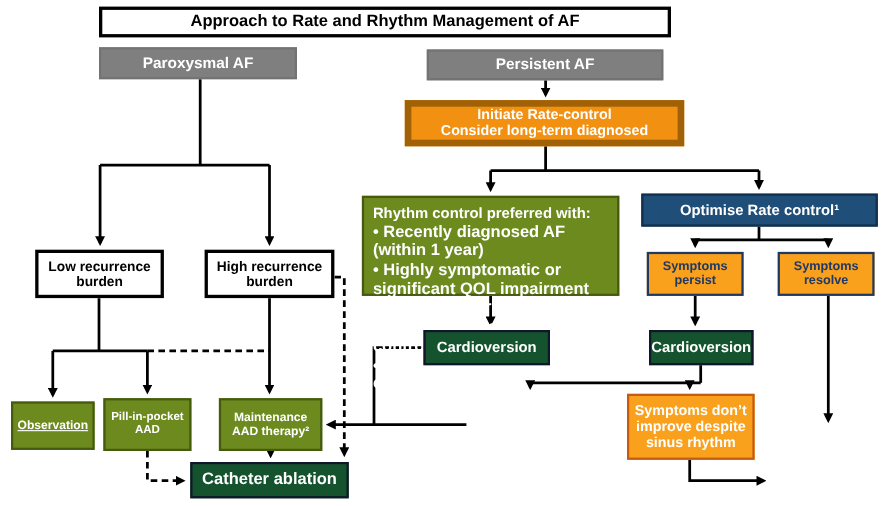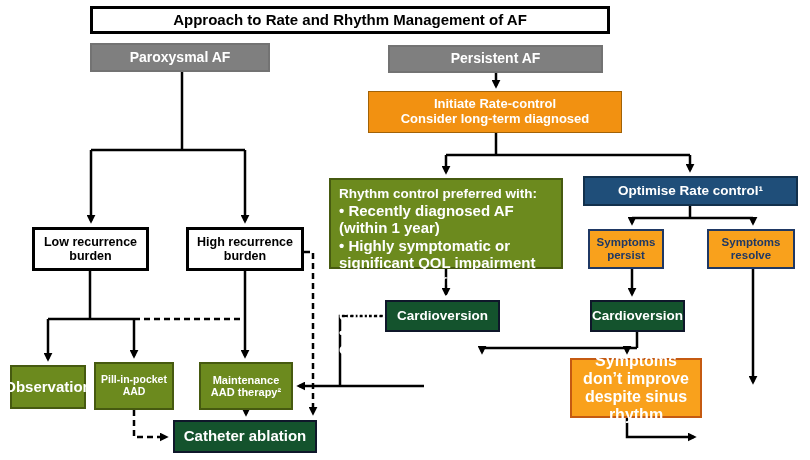--- a/index.html
+++ b/index.html
@@ -4,51 +4,51 @@
 <style>
   html,body{margin:0;padding:0;background:#ffffff;font-family:"Liberation Sans",sans-serif;}
   .canvas{position:relative;width:810px;height:460px;background:#ffffff;overflow:hidden;}
   .node{position:absolute;box-sizing:border-box;display:flex;flex-direction:column;align-items:center;justify-content:center;
         text-align:center;font-weight:bold;color:#ffffff;line-height:1.12;}
   svg.wires{position:absolute;left:0;top:0;width:810px;height:460px;pointer-events:none;}
 
   
   .white-box{background:#ffffff;border:3px solid #000000;color:#000000;}
   .gray-box{background:#7F7F7F;border:2px solid #737373;color:#ffffff;text-align:right;}
-  .orange-box{background:#F29111;border:1px solid #a16207;color:#ffffff;}
+  .orange-box{background:#F29111;border:6px solid #a16207;color:#ffffff;}
   .orange-navy{background:#F9A11C;border:2px solid #1F3864;color:#1F3864;}
   .orange-white{background:#F9A11C;border:2px solid #C55A11;color:#ffffff;}
   .olive-box{background:#6C8A1E;border:2px solid #465A10;color:#ffffff;}
   .red-box{background:#14532d;border:2px solid #0f172a;color:#ffffff;}
   .navy-box{background:#1F4E79;border:2px solid #12304C;color:#ffffff;}
 
   
   #n-title{left:90px;top:6px;width:520px;height:28px;font-size:15px;text-align:center;}
   #n-paroxysmal{left:90px;top:43px;width:180px;height:29px;font-size:14px;}
   #n-persistent{left:388px;top:45px;width:215px;height:28px;font-size:14px;}
   #n-initiate{left:368px;top:91px;width:254px;height:42px;font-size:13px;}
   #n-rhythm{left:329px;top:178px;width:234px;height:91px;align-items:flex-start;justify-content:flex-start;
             text-align:left;padding:6px 6px 4px 8px;}
   #n-rhythm .hd{font-size:13.5px;margin-bottom:2px;}
   #n-rhythm ul{margin:0;padding:0;list-style:none;font-size:15px;font-weight:bold;}
   #n-rhythm li{margin:0 0 1px 0;}
   #n-rhythm li::before{content:"• ";}
   #n-optimise{left:583px;top:176px;width:215px;height:30px;font-size:13.5px;}
-  #n-sym-persist{left:588px;top:229px;width:76px;height:40px;font-size:11.5px;}
+  #n-sym-persist{left:588px;top:229px;width:88px;height:40px;font-size:11.5px;}
   #n-sym-resolve{left:707px;top:229px;width:88px;height:40px;font-size:11.5px;}
   #n-low-rec{left:32px;top:227px;width:117px;height:44px;font-size:12.5px;}
   #n-high-rec{left:186px;top:227px;width:118px;height:44px;font-size:12.5px;}
-  #n-observation{left:10px;top:365px;width:76px;height:44px;font-size:15px;}
+  #n-observation{left:10px;top:365px;width:76px;height:44px;font-size:11px;text-decoration:underline;}
   #n-pill{left:94px;top:362px;width:80px;height:48px;font-size:10.5px;padding:0 2px;}
   #n-maintenance{left:199px;top:362px;width:94px;height:48px;font-size:11px;padding:4px 3px;}
   #n-catheter{left:173px;top:420px;width:144px;height:33px;font-size:15px;}
   #n-cardio-left{left:385px;top:300px;width:115px;height:32px;font-size:13.5px;}
   #n-cardio-right{left:590px;top:300px;width:95px;height:32px;font-size:13.5px;}
   #n-sym-improve{left:424px;top:358px;width:116px;height:62px;font-size:10.5px;padding:0 4px;}
-  #n-sym-noimprove{left:570px;top:358px;width:132px;height:60px;font-size:16px;padding:4px 4px;}
+  #n-sym-noimprove{left:570px;top:358px;width:116px;height:60px;font-size:13px;padding:4px 4px;}
   #n-continue{left:700px;top:388px;width:100px;height:69px;font-size:12.5px;}
 </style>
 </head>
 <body>
 
 <div class="canvas">
 
   <svg class="wires" viewBox="0 0 810 460">
     <defs>
       <marker id="arw" markerUnits="userSpaceOnUse" markerWidth="9" markerHeight="9" viewBox="0 0 10 10" refX="7" refY="5" orient="auto">

